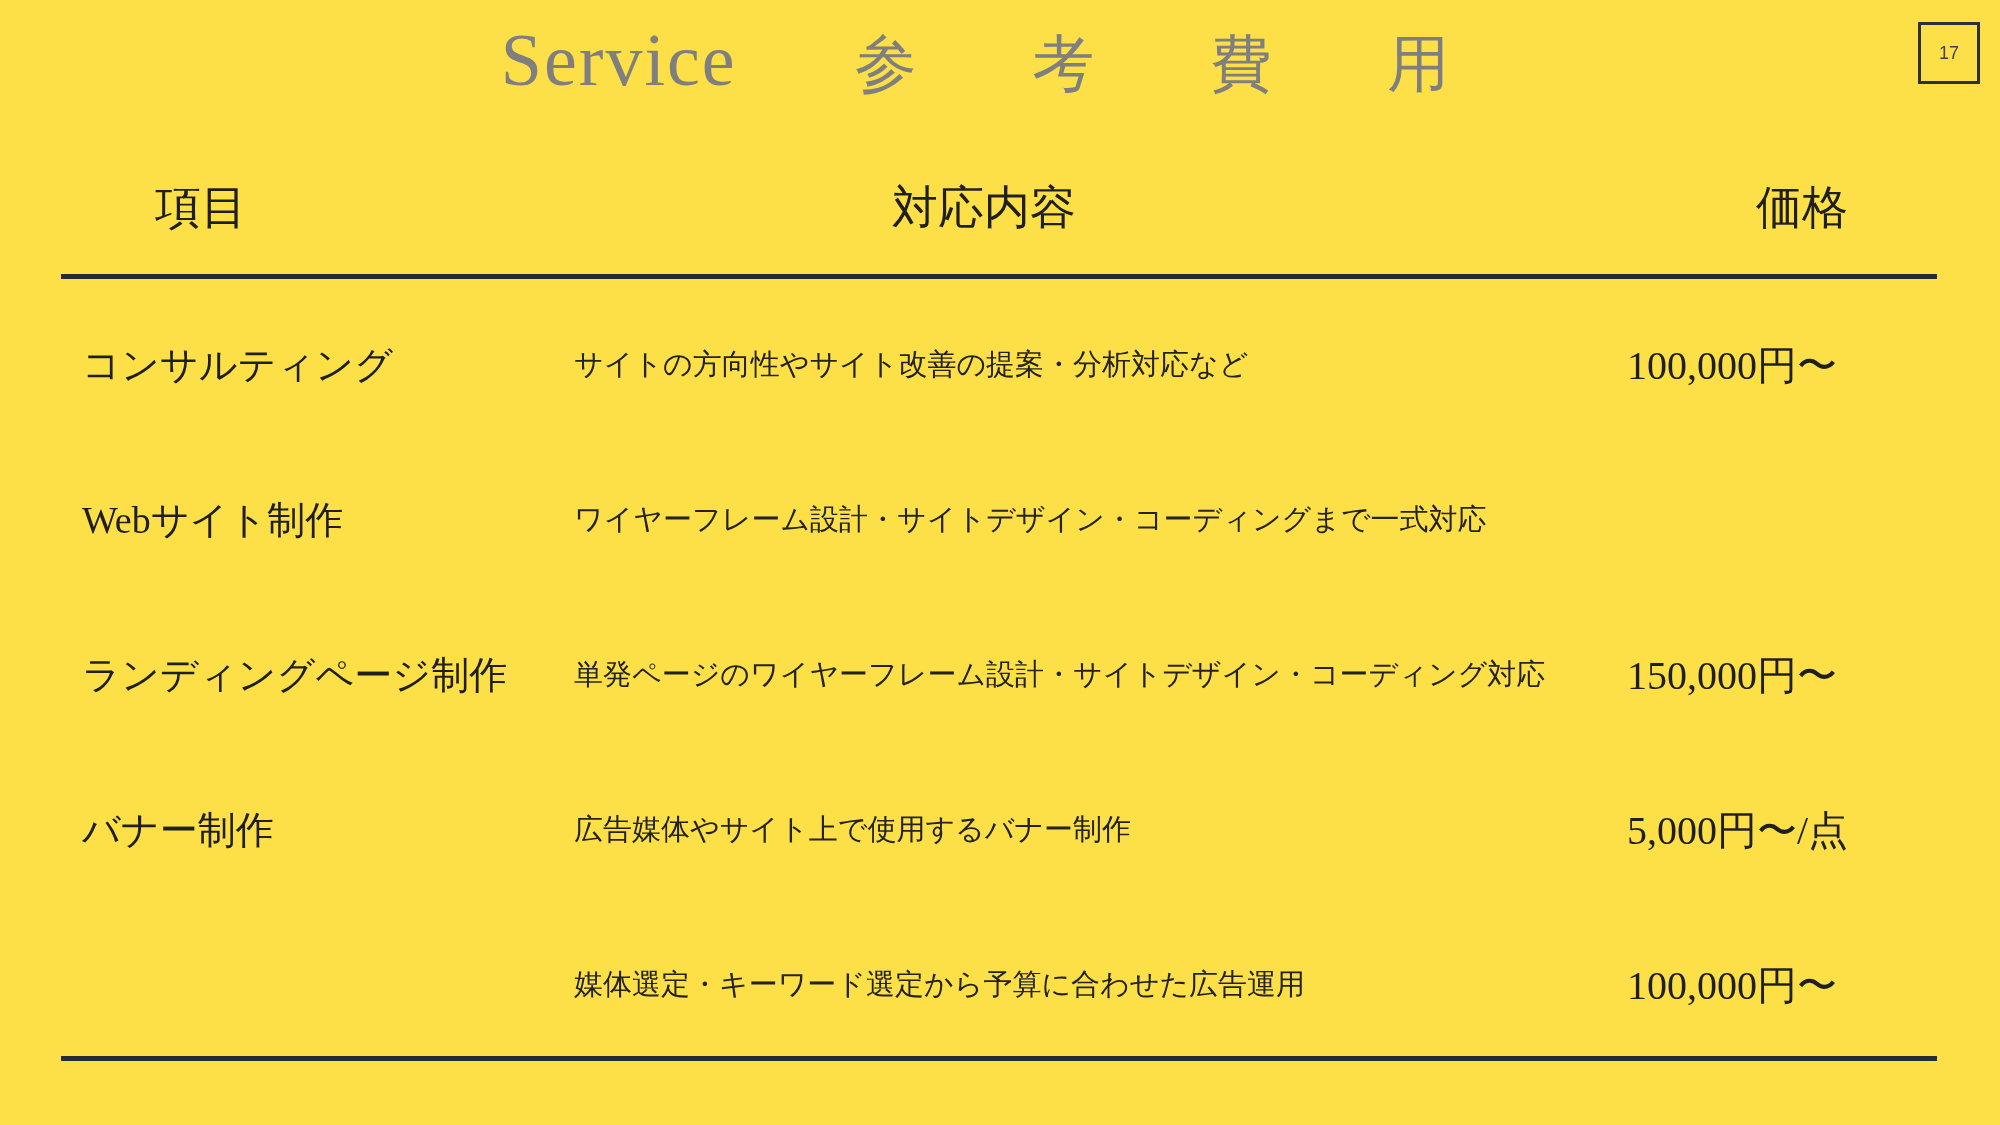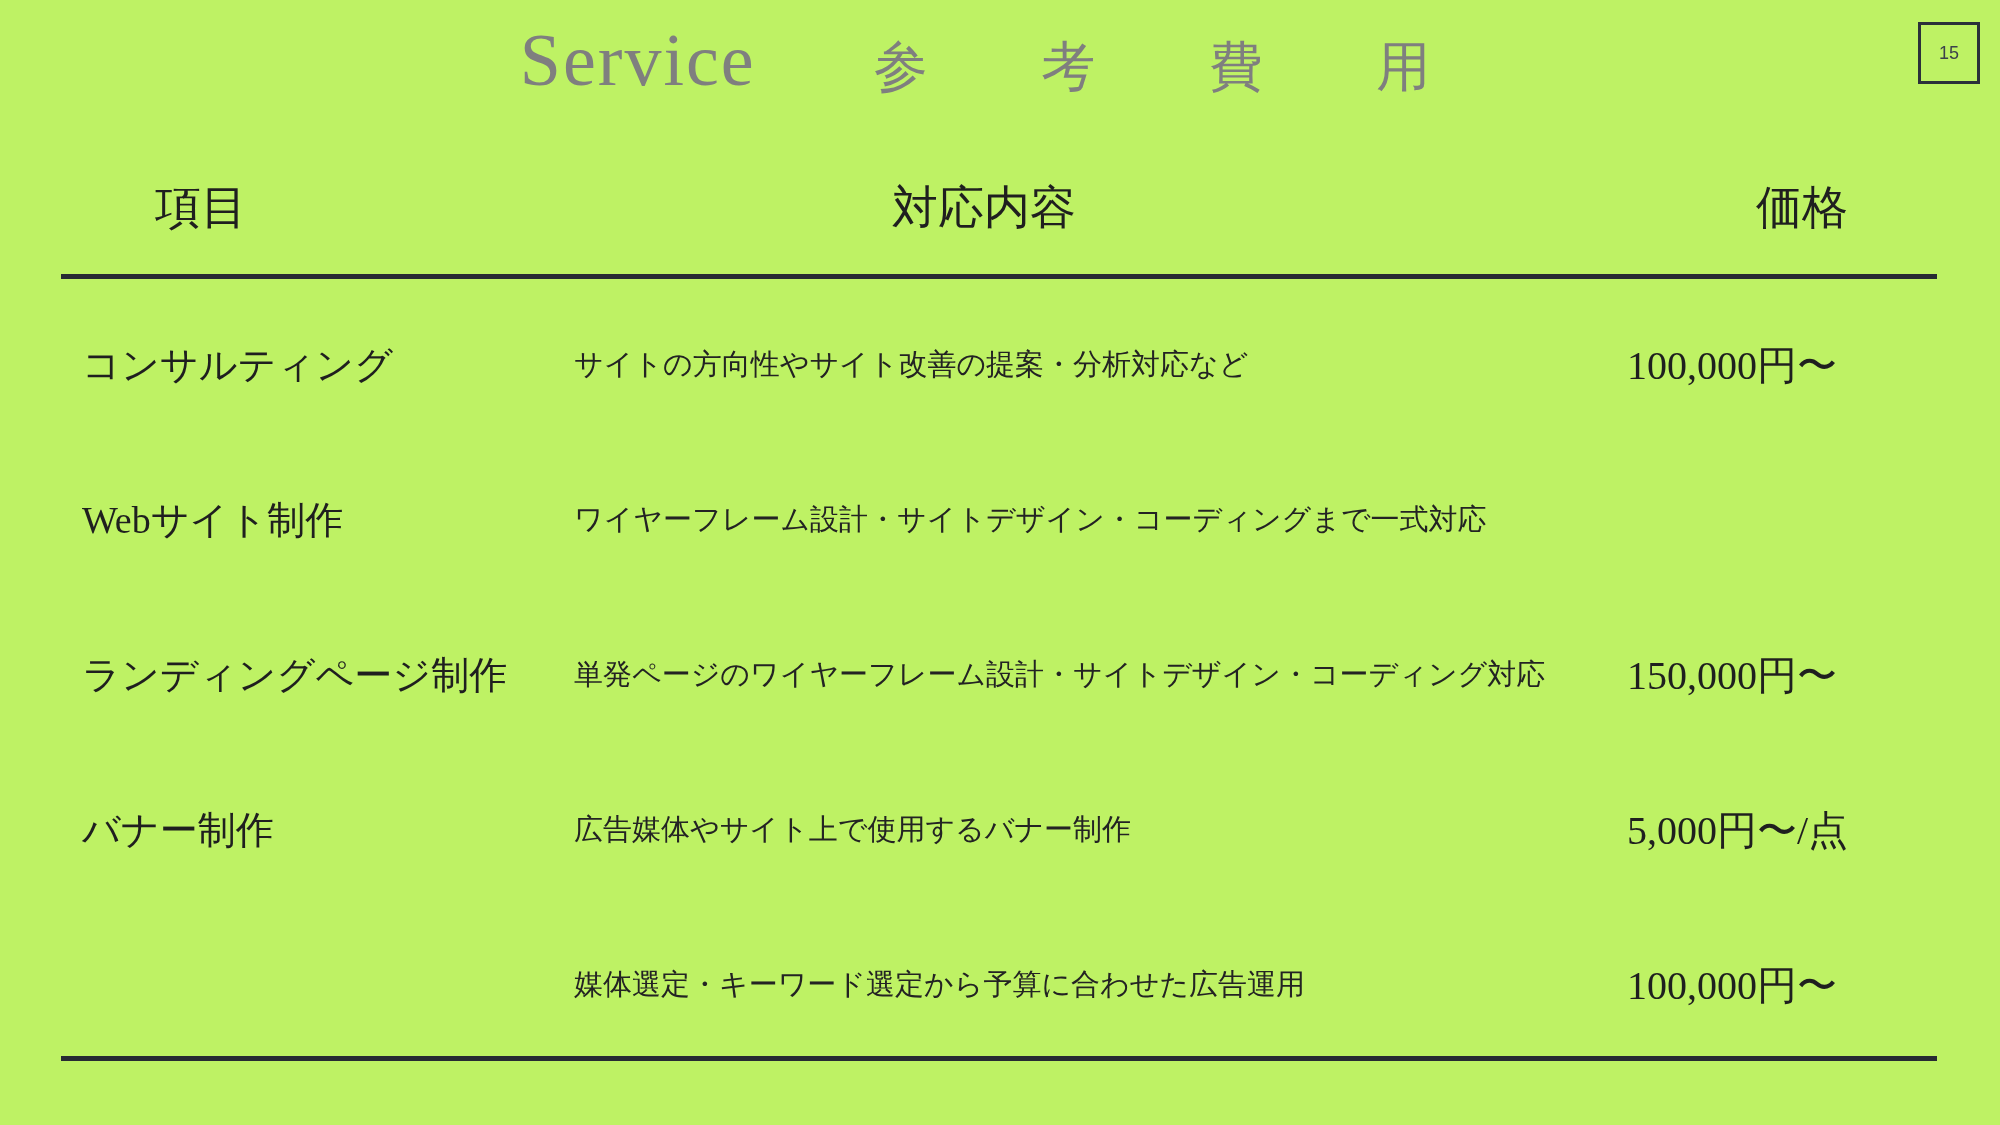--- a/index.html
+++ b/index.html
@@ -1,20 +1,20 @@
 <!DOCTYPE html>
 <html lang="ja"><head>
 <meta charset="utf-8">
 <style>
   html, body { margin: 0; padding: 0; background: #ffffff; }
   .slide {
     position: relative;
     width: 2000px;
     height: 1125px;
-    background: #bef264;
+    background: #fde047;
     overflow: hidden;
     font-family: "Liberation Serif", "DejaVu Serif", serif;
     color: #1f1f1f;
   }
 
   
   .title-row {
     position: absolute;
     top: 18px;
     left: 0;
@@ -23,21 +23,21 @@
     justify-content: center;
     align-items: baseline;
     white-space: nowrap;
   }
   .title-en {
     font-size: 74px;
     color: #7f7f7f;
     letter-spacing: 2px;
   }
   .title-ja {
-    font-size: 54px;
+    font-size: 62px;
     color: #7f7f7f;
     margin-left: 118px;
     letter-spacing: 50px;
   }
 
   
   .page-num-box {
     position: absolute;
     left: 1918px;
     top: 22px;
@@ -88,21 +88,21 @@
 <body>
 
 <div class="slide">
 
   <div class="title-row">
     <span class="title-en">Service</span>
     <span class="title-ja">参 考 費 用</span>
   </div>
 
   <div class="page-num-box">
-    <span class="page-num">15</span>
+    <span class="page-num">17</span>
   </div>
 
   <div class="col-header item">項目</div>
   <div class="col-header content">対応内容</div>
   <div class="col-header price">価格</div>
 
   <div class="rule top"></div>
 
   <div class="row r0">
     <div class="cell desc">サイトの方向性やサイト改善の提案・分析対応など</div>

